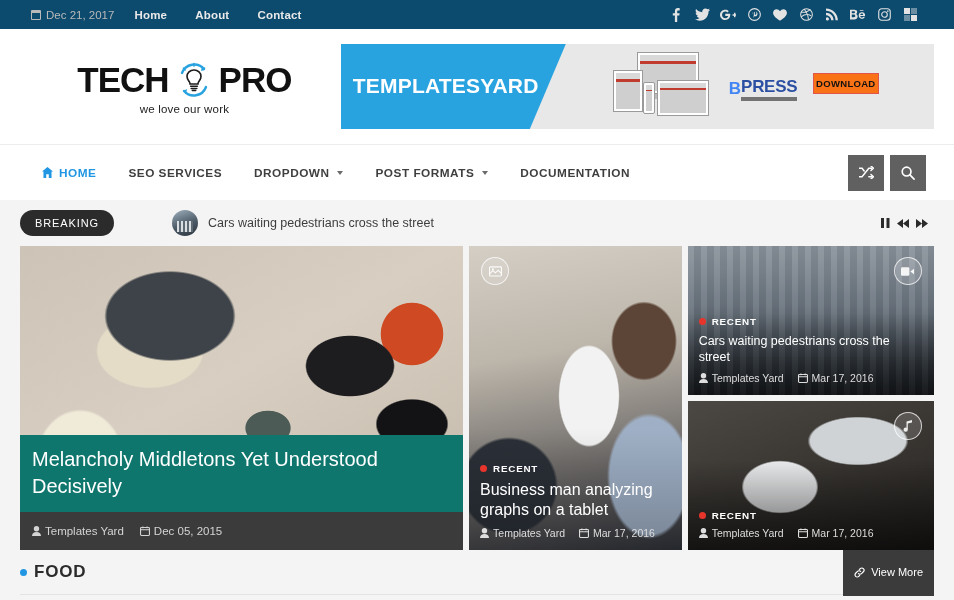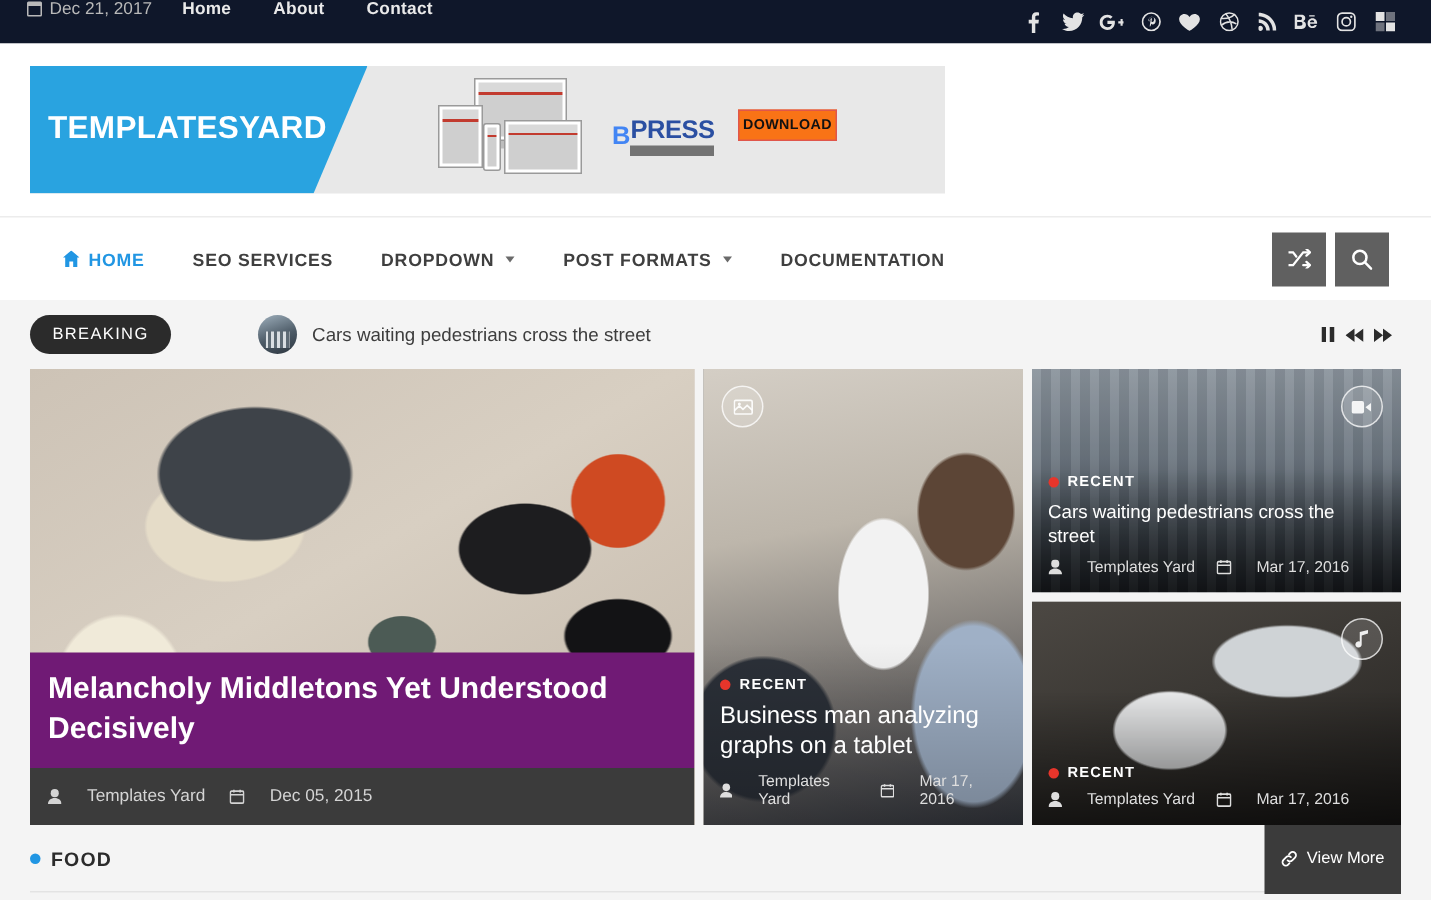--- a/index.html
+++ b/index.html
@@ -5,22 +5,22 @@
   * { box-sizing: border-box; margin: 0; padding: 0; }
   html, body {
     width: 954px; height: 600px; overflow: hidden;
     background: #f4f4f4;
     font-family: "Liberation Sans", sans-serif;
     -webkit-font-smoothing: antialiased;
   }
 
   
   .topbar {
-    height: 29px; background: #0f172a; color: #d8d8d8;
-    display: flex; align-items: flex-start; padding: 0 18px;
+    height: 29px; background: #0c4a6e; color: #d8d8d8;
+    display: flex; align-items: center; padding: 0 31px;
     font-size: 11.5px;
   }
   .topbar-left { display: flex; align-items: center; gap: 0; }
   .tb-date { display: flex; align-items: center; gap: 5px; color: #b9b9b9; margin-right: 20px; }
   .tb-link { color: #e9e9e9; font-weight: bold; padding: 0 14px; letter-spacing: .2px; cursor: pointer; }
   .tb-link:first-of-type { padding-left: 0; }
   .topbar-right { margin-left: auto; display: flex; align-items: center; gap: 0; }
   .soc { width: 26px; height: 29px; display: flex; align-items: center; justify-content: center;
          color: #e3e3e3; cursor: pointer; }
   .soc svg { display: block; }
@@ -47,21 +47,21 @@
     clip-path: polygon(0 0, 100% 0, 84% 100%, 0 100%);
     display: flex; flex-direction: column; justify-content: center; padding-left: 12px;
   }
   .banner-t1 { color: #fff; font-size: 21px; font-weight: bold; letter-spacing: .2px; line-height: 1.05; }
   .banner-t2 { color: #fff; font-size: 11.5px; letter-spacing: 1.2px; margin-top: 3px; }
   .banner-devices { position: absolute; left: 272px; top: 8px; width: 100px; height: 70px; }
   .dev { position: absolute; background: #fff; border: 1.5px solid #9a9a9a; }
   .dev-inner { position: absolute; inset: 2px; background: linear-gradient(180deg,#d9d9d9 0 18%,#c23b2f 18% 24%,#cfcfcf 24% 100%); }
   .banner-press { position: absolute; left: 388px; top: 33px; display: flex; align-items: center; }
   .press-b { color: #4285f4; font-weight: bold; font-size: 17px; }
-  .press-txt { color: #2b4fa2; font-weight: bold; font-size: 17px; border-bottom: 7px solid #737373; letter-spacing: -.3px;}
+  .press-txt { color: #2b4fa2; font-weight: bold; font-size: 17px; border-bottom: 4px solid #737373; letter-spacing: -.3px;}
   .banner-dl {
     position: absolute; left: 472px; top: 29px; width: 66px; height: 21px;
     border: 1px solid #e0564a; background: #f97316; color: #111;
     font-size: 9.5px; font-weight: bold; letter-spacing: .3px;
     display: flex; align-items: center; justify-content: center; cursor: pointer;
   }
 
   
   .navbar {
     height: 56px; background: #fff; border-top: 1px solid #ececec;
@@ -114,29 +114,29 @@
         radial-gradient(ellipse 58px 40px at 392px 178px, #131315 0 60%, rgba(0,0,0,0) 63%),
         radial-gradient(ellipse 44px 44px at 392px 88px, #cf4a22 0 70%, rgba(0,0,0,0) 72%),
         radial-gradient(ellipse 34px 26px at 248px 182px, #4c5b55 0 65%, rgba(0,0,0,0) 68%),
         radial-gradient(ellipse 90px 62px at 150px 70px, #3e4349 0 70%, rgba(0,0,0,0) 73%),
         radial-gradient(ellipse 72px 50px at 130px 105px, #e5dcc8 0 72%, rgba(0,0,0,0) 75%),
         radial-gradient(ellipse 60px 70px at 60px 215px, #f0ead9 0 70%, rgba(0,0,0,0) 74%),
         radial-gradient(ellipse 70px 40px at 170px 230px, #c9482c 0 66%, rgba(0,0,0,0) 70%),
         linear-gradient(150deg,#cdc3b6 0%,#d8cfc2 45%,#c2b7a9 100%);
   }
   .feat-title {
-    position: absolute; left: 0; right: 0; bottom: 38px; background: #701a75;
-    color: #fff; font-size: 20px; line-height: 1.35; padding: 11px 12px 12px 12px; font-weight: bold;
+    position: absolute; left: 0; right: 0; bottom: 38px; background: #0f766e;
+    color: #fff; font-size: 20px; line-height: 1.35; padding: 11px 12px 12px 12px; font-weight: normal;
   }
   .feat-meta {
     position: absolute; left: 0; right: 0; bottom: 0; height: 38px; background: #3b3b3b;
     display: flex; align-items: center; gap: 16px; padding: 0 12px;
     color: #d4d4d4; font-size: 11.5px;
   }
-  .meta-it { display: flex; align-items: center; gap: 17px; }
+  .meta-it { display: flex; align-items: center; gap: 4px; }
 
   
   .mid { height: 304px; background: #8b8780; }
   .mid .photo { position: absolute; inset: 0;
       background:
         linear-gradient(transparent 60%, rgba(0,0,0,.25)),
         radial-gradient(ellipse 42px 70px at 120px 150px, #f2f2f2 0 70%, rgba(0,0,0,0) 73%),
         radial-gradient(ellipse 50px 60px at 175px 95px, #5c4536 0 62%, rgba(0,0,0,0) 66%),
         radial-gradient(ellipse 60px 90px at 180px 230px, #9fb0c6 0 65%, rgba(0,0,0,0) 70%),
         radial-gradient(ellipse 70px 70px at 40px 240px, #2b3038 0 66%, rgba(0,0,0,0) 70%),
@@ -167,21 +167,21 @@
   .sm2 .photo { position: absolute; inset: 0;
       background:
         linear-gradient(transparent 40%, rgba(0,0,0,.6)),
         radial-gradient(ellipse 70px 34px at 170px 40px, #cfd3d6 0 68%, rgba(0,0,0,0) 72%),
         radial-gradient(ellipse 55px 38px at 92px 86px, #e8e9ea 0 66%, rgba(0,0,0,0) 70%),
         linear-gradient(160deg,#4c4843 0%,#3a3733 45%,#23211f 100%);
   }
 
   
   .sec-head { height: 44px; display: flex; align-items: center; }
-  .sec-title { display: flex; align-items: center; gap: 7px; font-size: 13px; font-weight: bold;
+  .sec-title { display: flex; align-items: center; gap: 7px; font-size: 17px; font-weight: bold;
                letter-spacing: .8px; color: #2b2b2b; }
   .dot-blue { width: 7px; height: 7px; border-radius: 50%; background: #2196e3; }
   .view-more { margin-left: auto; background: #3b3b3b; color: #fff; font-size: 11px;
                padding: 18px 11px; display: flex; align-items: center; gap: 6px; cursor: pointer; }
   .sec-rule { height: 1px; background: #e3e3e3; }
 
   
   .strip { display: flex; gap: 6px; padding-top: 8px; }
 </style>
 </head>
@@ -252,20 +252,38 @@
           <rect x="0" y="0" width="6" height="6"></rect>
           <rect x="7" y="7" width="6" height="6"></rect>
           <rect x="7" y="0" width="6" height="6" fill-opacity=".45"></rect>
           <rect x="0" y="7" width="6" height="6" fill-opacity=".45"></rect>
         </svg>
       </span>
   </div>
 </div>
 
 <div class="header">
+  <div class="logo-wrap">
+    <div class="logo-row">
+      <span class="logo-text">TECH</span>
+      <span class="logo-mark">
+        <svg width="42" height="42" viewBox="0 0 42 42" fill="none">
+          <path d="M9 14a13 13 0 0 1 22-4" stroke="#29a3e0" stroke-width="2.4" fill="none" stroke-linecap="round"></path>
+          <path d="M33 28a13 13 0 0 1-22 4" stroke="#29a3e0" stroke-width="2.4" fill="none" stroke-linecap="round"></path>
+          <path d="M29 7l3 3-4 2z" fill="#29a3e0"></path>
+          <path d="M13 35l-3-3 4-2z" fill="#29a3e0"></path>
+          <path d="M21 11c-4 0-7 3-7 6.6 0 2.6 1.5 3.9 2.4 5.3.5.8.6 1.6.6 2.1h8c0-.5.1-1.3.6-2.1.9-1.4 2.4-2.7 2.4-5.3C28 14 25 11 21 11z" stroke="#1c1c1c" stroke-width="1.6" fill="#fff"></path>
+          <path d="M17.6 27.3h6.8M18.2 29.6h5.6M19.3 31.6h3.4" stroke="#1c1c1c" stroke-width="1.5" stroke-linecap="round"></path>
+          <path d="M21 4.5v2.6M31.5 9.2l-1.6 1.8M10.5 9.2l1.6 1.8" stroke="#29a3e0" stroke-width="1.6" stroke-linecap="round"></path>
+        </svg>
+      </span>
+      <span class="logo-text">PRO</span>
+    </div>
+    <div class="logo-tag">we love our work</div>
+  </div>
 
   <div class="banner">
     <div class="banner-blue">
       <div class="banner-t1">TEMPLATESYARD</div>
     </div>
     <div class="banner-devices">
       <div class="dev" style="left:24px;top:0;width:62px;height:42px;">
           <div class="dev-inner"></div>
         </div>
       <div class="dev" style="left:24px;top:42px;width:62px;height:5px;background:#bdbdbd;border:none;"></div>

